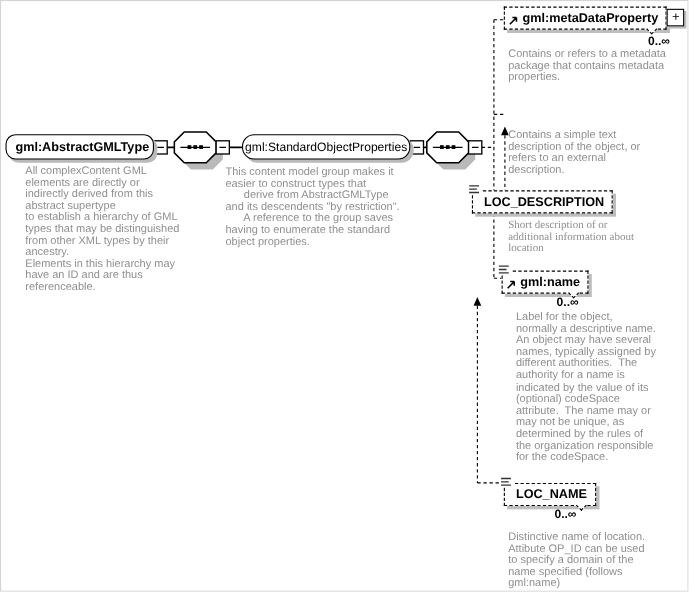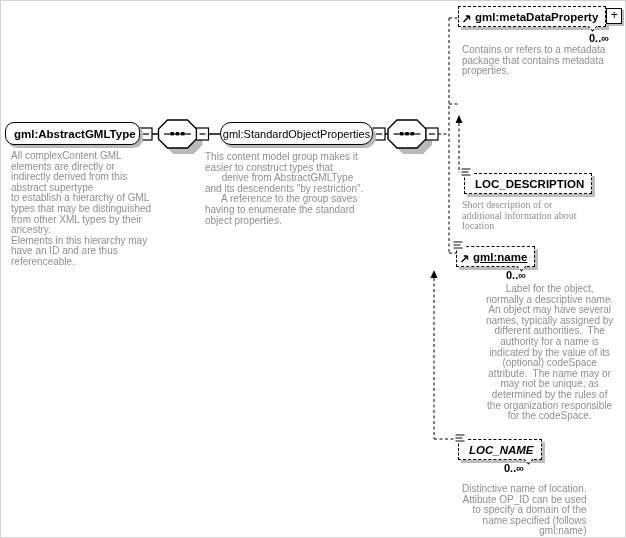--- a/index.html
+++ b/index.html
@@ -138,21 +138,21 @@
     <g>
       <polygon points="429.5,277 436.5,277 433,269" fill="#000"></polygon>
       <line x1="433" y1="277" x2="433" y2="438" stroke="#000" stroke-width="1" stroke-dasharray="3 2.5"></line>
       <line x1="433" y1="438" x2="457" y2="438" stroke="#000" stroke-width="1" stroke-dasharray="3 2.5"></line>
     </g>
   </svg>
 
   <div class="ctype-box bold" style="left:4px;top:121px;width:135px;">
     <span class="title">gml:AbstractGMLType</span>
   </div>
-  <div class="desc" style="left:10px;top:150px;">All complexContent GML
+  <div class="desc" style="left:22px;top:150px;">All complexContent GML
 elements are directly or
 indirectly derived from this
 abstract supertype
 to establish a hierarchy of GML
 types that may be distinguished
 from other XML types by their
 ancestry.
 Elements in this hierarchy may
 have an ID and are thus
 referenceable.</div>
@@ -174,72 +174,76 @@
     </svg>
     <span class="title">gml:metaDataProperty</span>
     <span class="expand-box">+</span>
     <span class="multi-notch"></span>
   </div>
   <div class="occurrence" style="left:588px;top:31px;">0..∞</div>
   <div class="desc" style="left:461px;top:44px;">Contains or refers to a metadata
 package that contains metadata
 properties.</div>
 
-
-  <div class="element-box" style="left:463px;top:172px;padding-left:10px;">
+  <div class="desc" style="left:461px;top:117px;">Contains a simple text
+description of the object, or
+refers to an external
+description.</div>
+
+  <div class="element-box" style="left:428px;top:172px;padding-left:10px;">
     <svg class="anno-icon" viewBox="0 0 13 10">
       <rect x="0.5" y="0.5" width="12" height="9" fill="#fff" stroke="none"></rect>
       <line x1="1.5" y1="2" x2="10.5" y2="2" stroke="#333" stroke-width="1.2"></line>
       <line x1="1.5" y1="5" x2="8.5" y2="5" stroke="#333" stroke-width="1.2"></line>
       <line x1="1.5" y1="8" x2="10.5" y2="8" stroke="#333" stroke-width="1.2"></line>
     </svg>
     <span class="title">LOC_DESCRIPTION</span>
   </div>
   <div class="desc" style="left:461px;top:199px;font-family:Liberation Serif, serif;">Short description of or
 additional information about
 location</div>
 
-  <div class="element-box pad-arrow" style="left:455px;top:245px;text-decoration:underline;">
+  <div class="element-box pad-arrow" style="left:455px;top:245px;">
     <svg class="anno-icon" viewBox="0 0 13 10">
       <rect x="0.5" y="0.5" width="12" height="9" fill="#fff" stroke="none"></rect>
       <line x1="1.5" y1="2" x2="10.5" y2="2" stroke="#333" stroke-width="1.2"></line>
       <line x1="1.5" y1="5" x2="8.5" y2="5" stroke="#333" stroke-width="1.2"></line>
       <line x1="1.5" y1="8" x2="10.5" y2="8" stroke="#333" stroke-width="1.2"></line>
     </svg>
     <svg class="ref-arrow" viewBox="0 0 10 10">
       <path d="M1.5,9 L7.5,3 M7.5,3 L3.8,3 M7.5,3 L7.5,6.7" stroke="#000" stroke-width="1.4" fill="none"></path>
     </svg>
     <span class="title">gml:name</span>
     <span class="multi-notch"></span>
   </div>
   <div class="occurrence" style="left:505px;top:268px;">0..∞</div>
-  <div class="desc" style="left:485px;top:283px;text-align:center;">Label for the object,
+  <div class="desc" style="left:468px;top:283px;">Label for the object,
 normally a descriptive name.
 An object may have several
 names, typically assigned by
 different authorities.  The
 authority for a name is
 indicated by the value of its
 (optional) codeSpace
 attribute.  The name may or
 may not be unique, as
 determined by the rules of
 the organization responsible
 for the codeSpace.</div>
 
-  <div class="element-box" style="left:457px;top:438px;padding-left:10px;font-style:italic;">
+  <div class="element-box" style="left:457px;top:438px;padding-left:10px;">
     <svg class="anno-icon" viewBox="0 0 13 10">
       <rect x="0.5" y="0.5" width="12" height="9" fill="#fff" stroke="none"></rect>
       <line x1="1.5" y1="2" x2="10.5" y2="2" stroke="#333" stroke-width="1.2"></line>
       <line x1="1.5" y1="5" x2="8.5" y2="5" stroke="#333" stroke-width="1.2"></line>
       <line x1="1.5" y1="8" x2="10.5" y2="8" stroke="#333" stroke-width="1.2"></line>
     </svg>
     <span class="title">LOC_NAME</span>
     <span class="multi-notch"></span>
   </div>
   <div class="occurrence" style="left:503px;top:461px;">0..∞</div>
-  <div class="desc" style="left:461px;top:483px;text-align:right;">Distinctive name of location.
+  <div class="desc" style="left:461px;top:483px;">Distinctive name of location.
 Attibute OP_ID can be used
 to specify a domain of the
 name specified (follows
 gml:name)</div>
 
 </div>
 
 </body></html>

